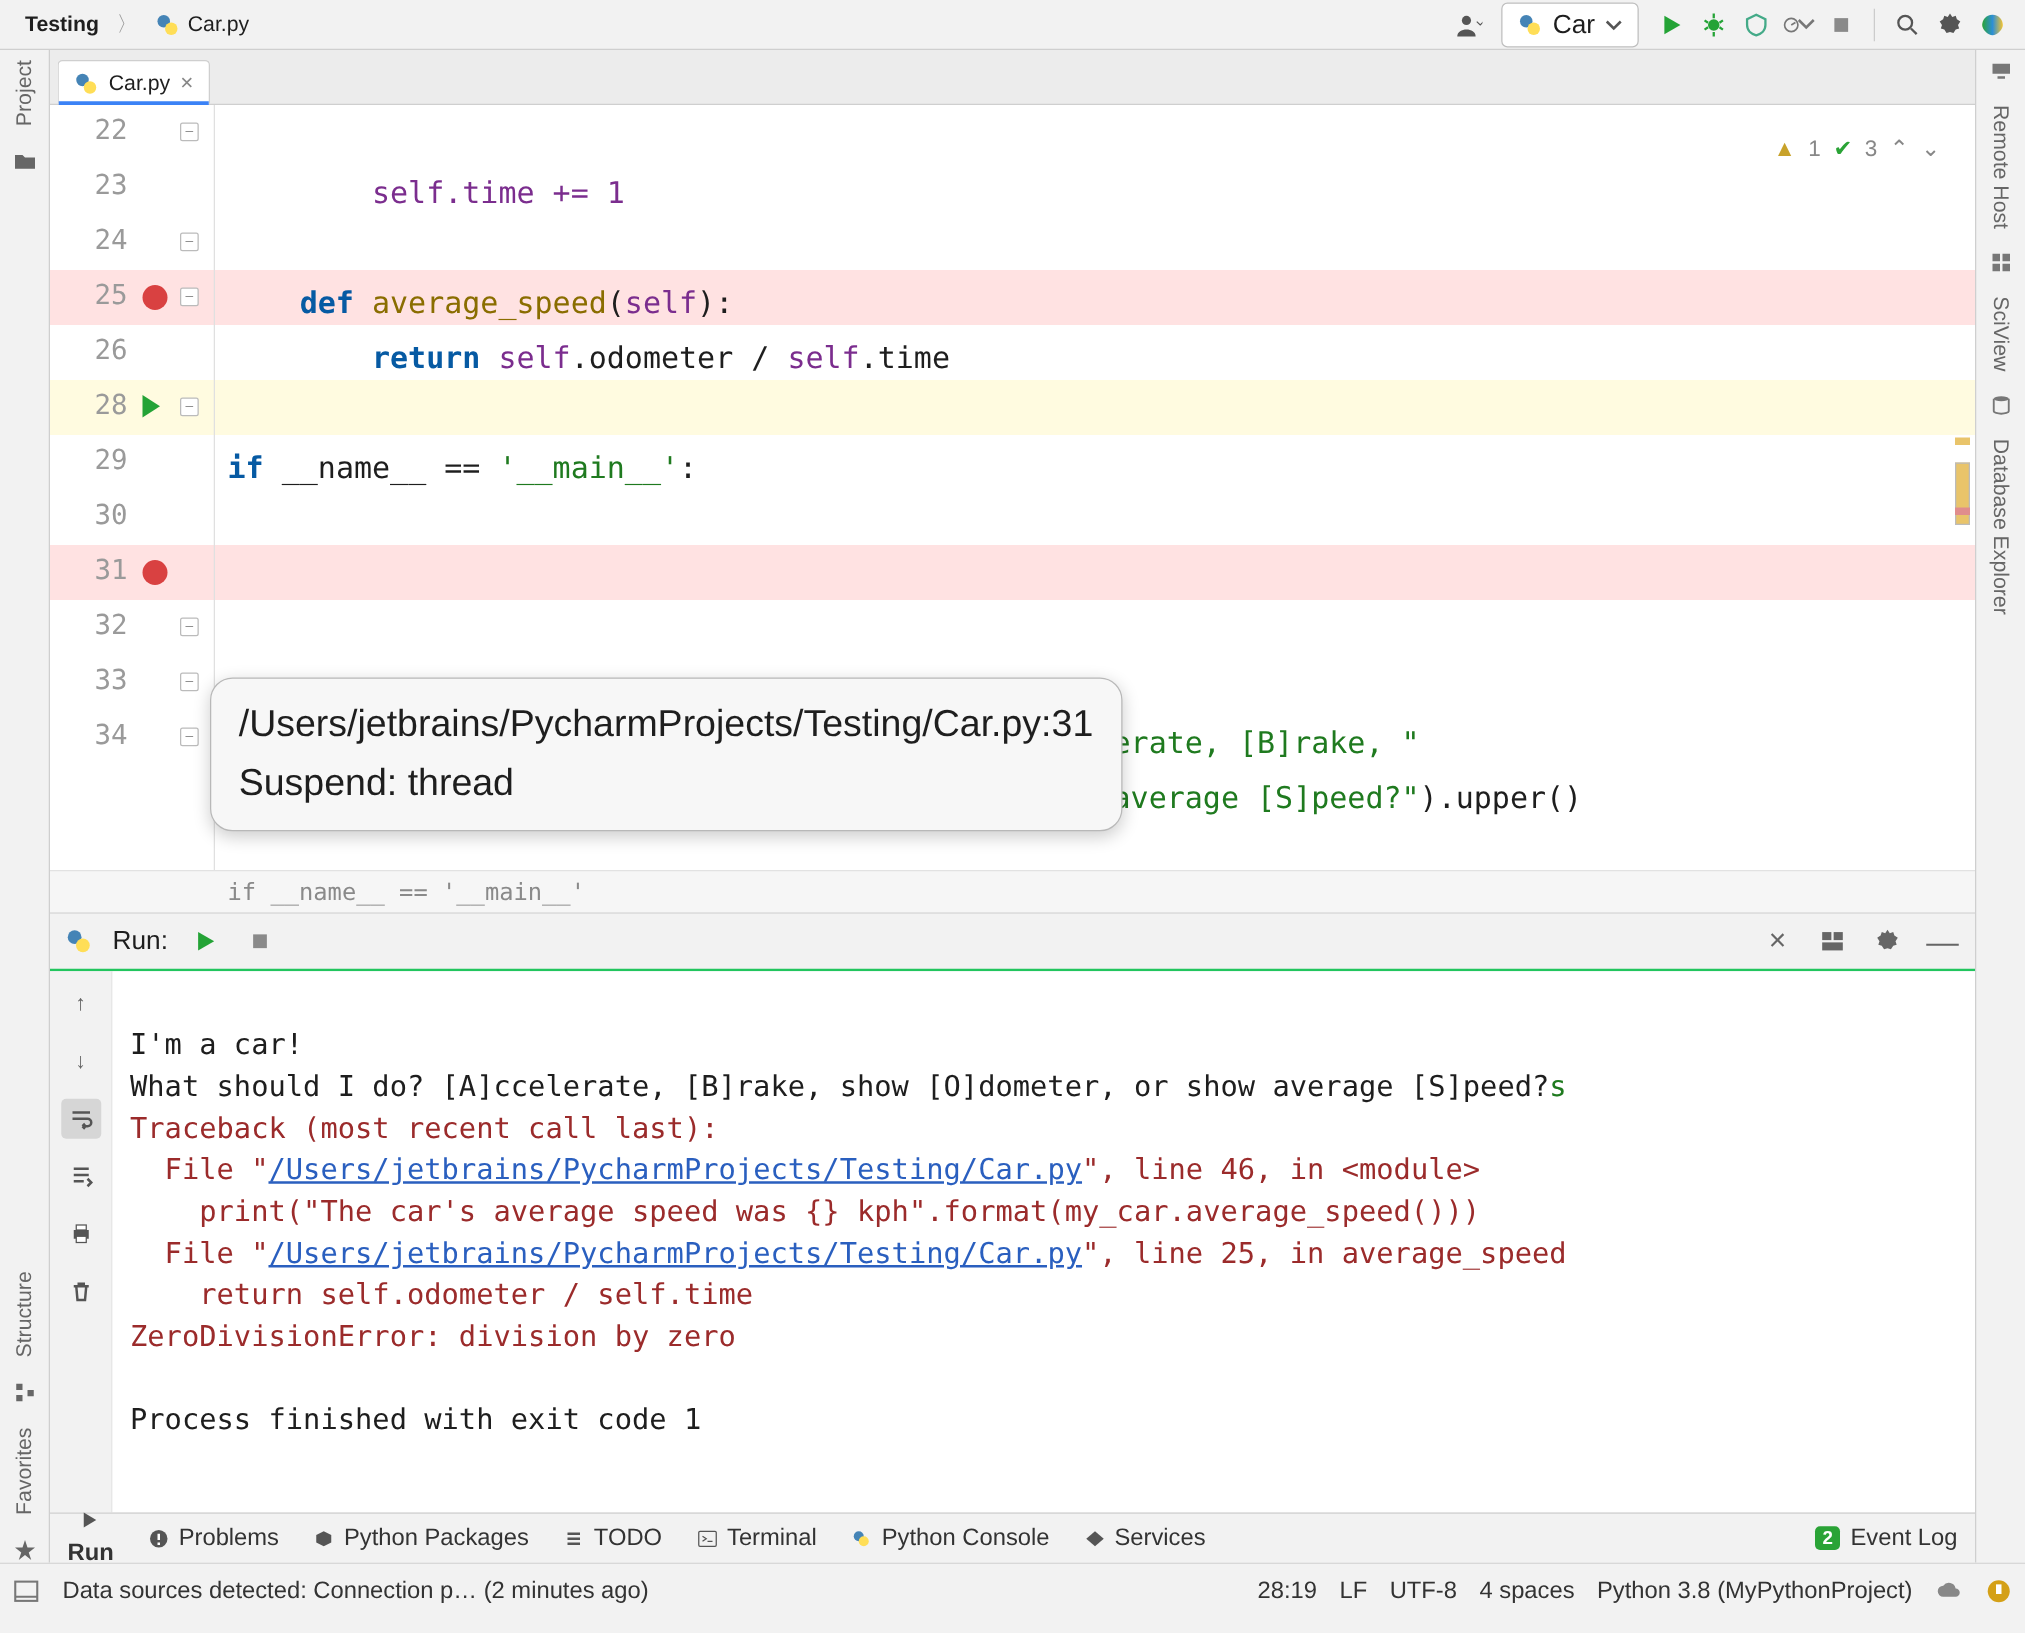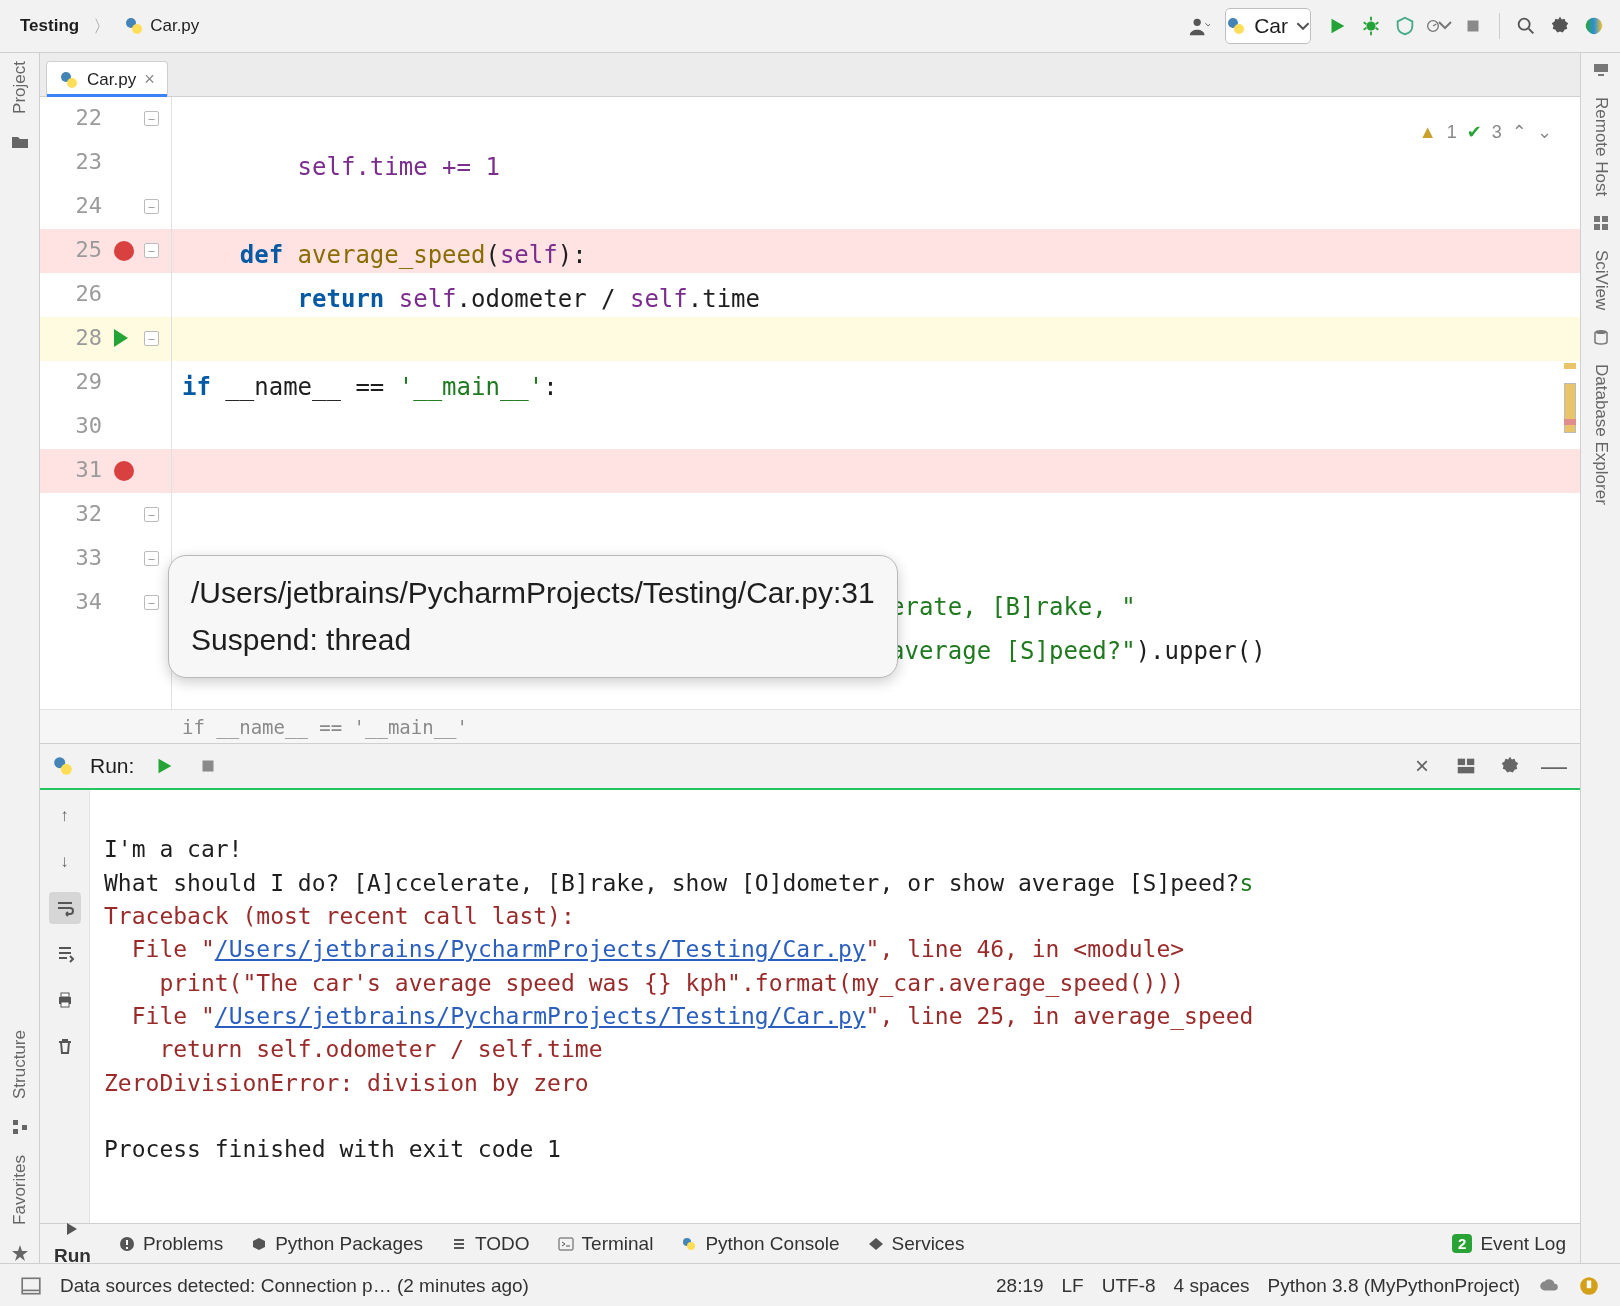--- a/index.html
+++ b/index.html
@@ -1,26 +1,26 @@
 <!DOCTYPE html>
 <html><head>
 <meta charset="utf-8">
 <style>
   * { margin:0; padding:0; box-sizing:border-box; }
   html,body { width:1620px; height:1306px; font-family:"Lucida Grande","Segoe UI",sans-serif; font-size:17px; color:#1e1e1e; background:#f2f2f2; overflow:hidden; }
 
   
-  .navbar { height:53px; background:#f2f2f2; border-bottom:1px solid #cfcfcf; display:flex; align-items:center; padding:0 12px; gap:6px; }
+  .navbar { height:40px; background:#f2f2f2; border-bottom:1px solid #cfcfcf; display:flex; align-items:center; padding:0 12px; gap:6px; }
   .crumb { font-weight:700; padding:4px 8px; }
   .crumb-sep { color:#999; }
   .crumb-file { display:flex; align-items:center; gap:6px; padding:4px 8px; }
   .nav-spacer { flex:1; }
   .nav-icon { width:28px; height:28px; display:flex; align-items:center; justify-content:center; color:#555; cursor:pointer; }
   .nav-icon svg { width:22px; height:22px; }
-  .run-config { display:flex; align-items:center; gap:8px; border:1px solid #bfbfbf; border-radius:5px; padding:4px 0; background:#fff; height:36px; margin:0 6px; }
+  .run-config { display:flex; align-items:center; gap:8px; border:1px solid #bfbfbf; border-radius:5px; padding:4px 12px; background:#fff; height:36px; margin:0 6px; }
   .green { color:#24a336; }
   .grey  { color:#8a8a8a; }
 
   
   .body { display:flex; height:calc(100% - 52px - 44px); }
   .left-tabs { width:40px; background:#f2f2f2; border-right:1px solid #cfcfcf; padding-top:8px; display:flex; flex-direction:column; align-items:center; gap:18px; }
   .left-tabs .vlabel { writing-mode:vertical-rl; transform:rotate(180deg); color:#666; font-size:17px; cursor:pointer; }
   .left-tabs .ic { width:20px; height:20px; color:#777; }
   .right-tabs { width:40px; background:#f2f2f2; border-left:1px solid #cfcfcf; padding-top:8px; display:flex; flex-direction:column; align-items:center; gap:18px; }
   .right-tabs .vlabel { writing-mode:vertical-rl; color:#666; font-size:17px; cursor:pointer; }
@@ -79,21 +79,21 @@
   .console .lnk { color:#2a5fbf; text-decoration:underline; cursor:pointer; }
   .console .in  { color:#1f7a1f; }
 
   
   .tooltabs { height:40px; background:#f2f2f2; border-top:1px solid #cfcfcf; display:flex; align-items:center; gap:28px; padding:0 14px; font-size:19px; color:#333; }
   .tooltabs .tt { display:flex; align-items:center; gap:8px; cursor:pointer; }
   .tooltabs .active { font-weight:700;flex-direction:column; }
   .badge { background:#2aa336; color:#fff; border-radius:4px; font-size:15px; padding:1px 6px; font-weight:700; }
 
   
-  .status { height:44px; background:#f2f2f2; border-top:1px solid #cfcfcf; display:flex; align-items:center; padding:0 20px; gap:18px; font-size:19px; color:#333; }
+  .status { height:44px; background:#f2f2f2; border-top:1px solid #cfcfcf; display:flex; align-items:center; padding:0 10px; gap:18px; font-size:19px; color:#333; }
   .status .spacer { flex:1; }
   .status .ic { width:22px; height:22px; color:#777; }
 
   
   svg { display:block; }
 </style>
 </head>
 <body>
 
 <div class="navbar">

